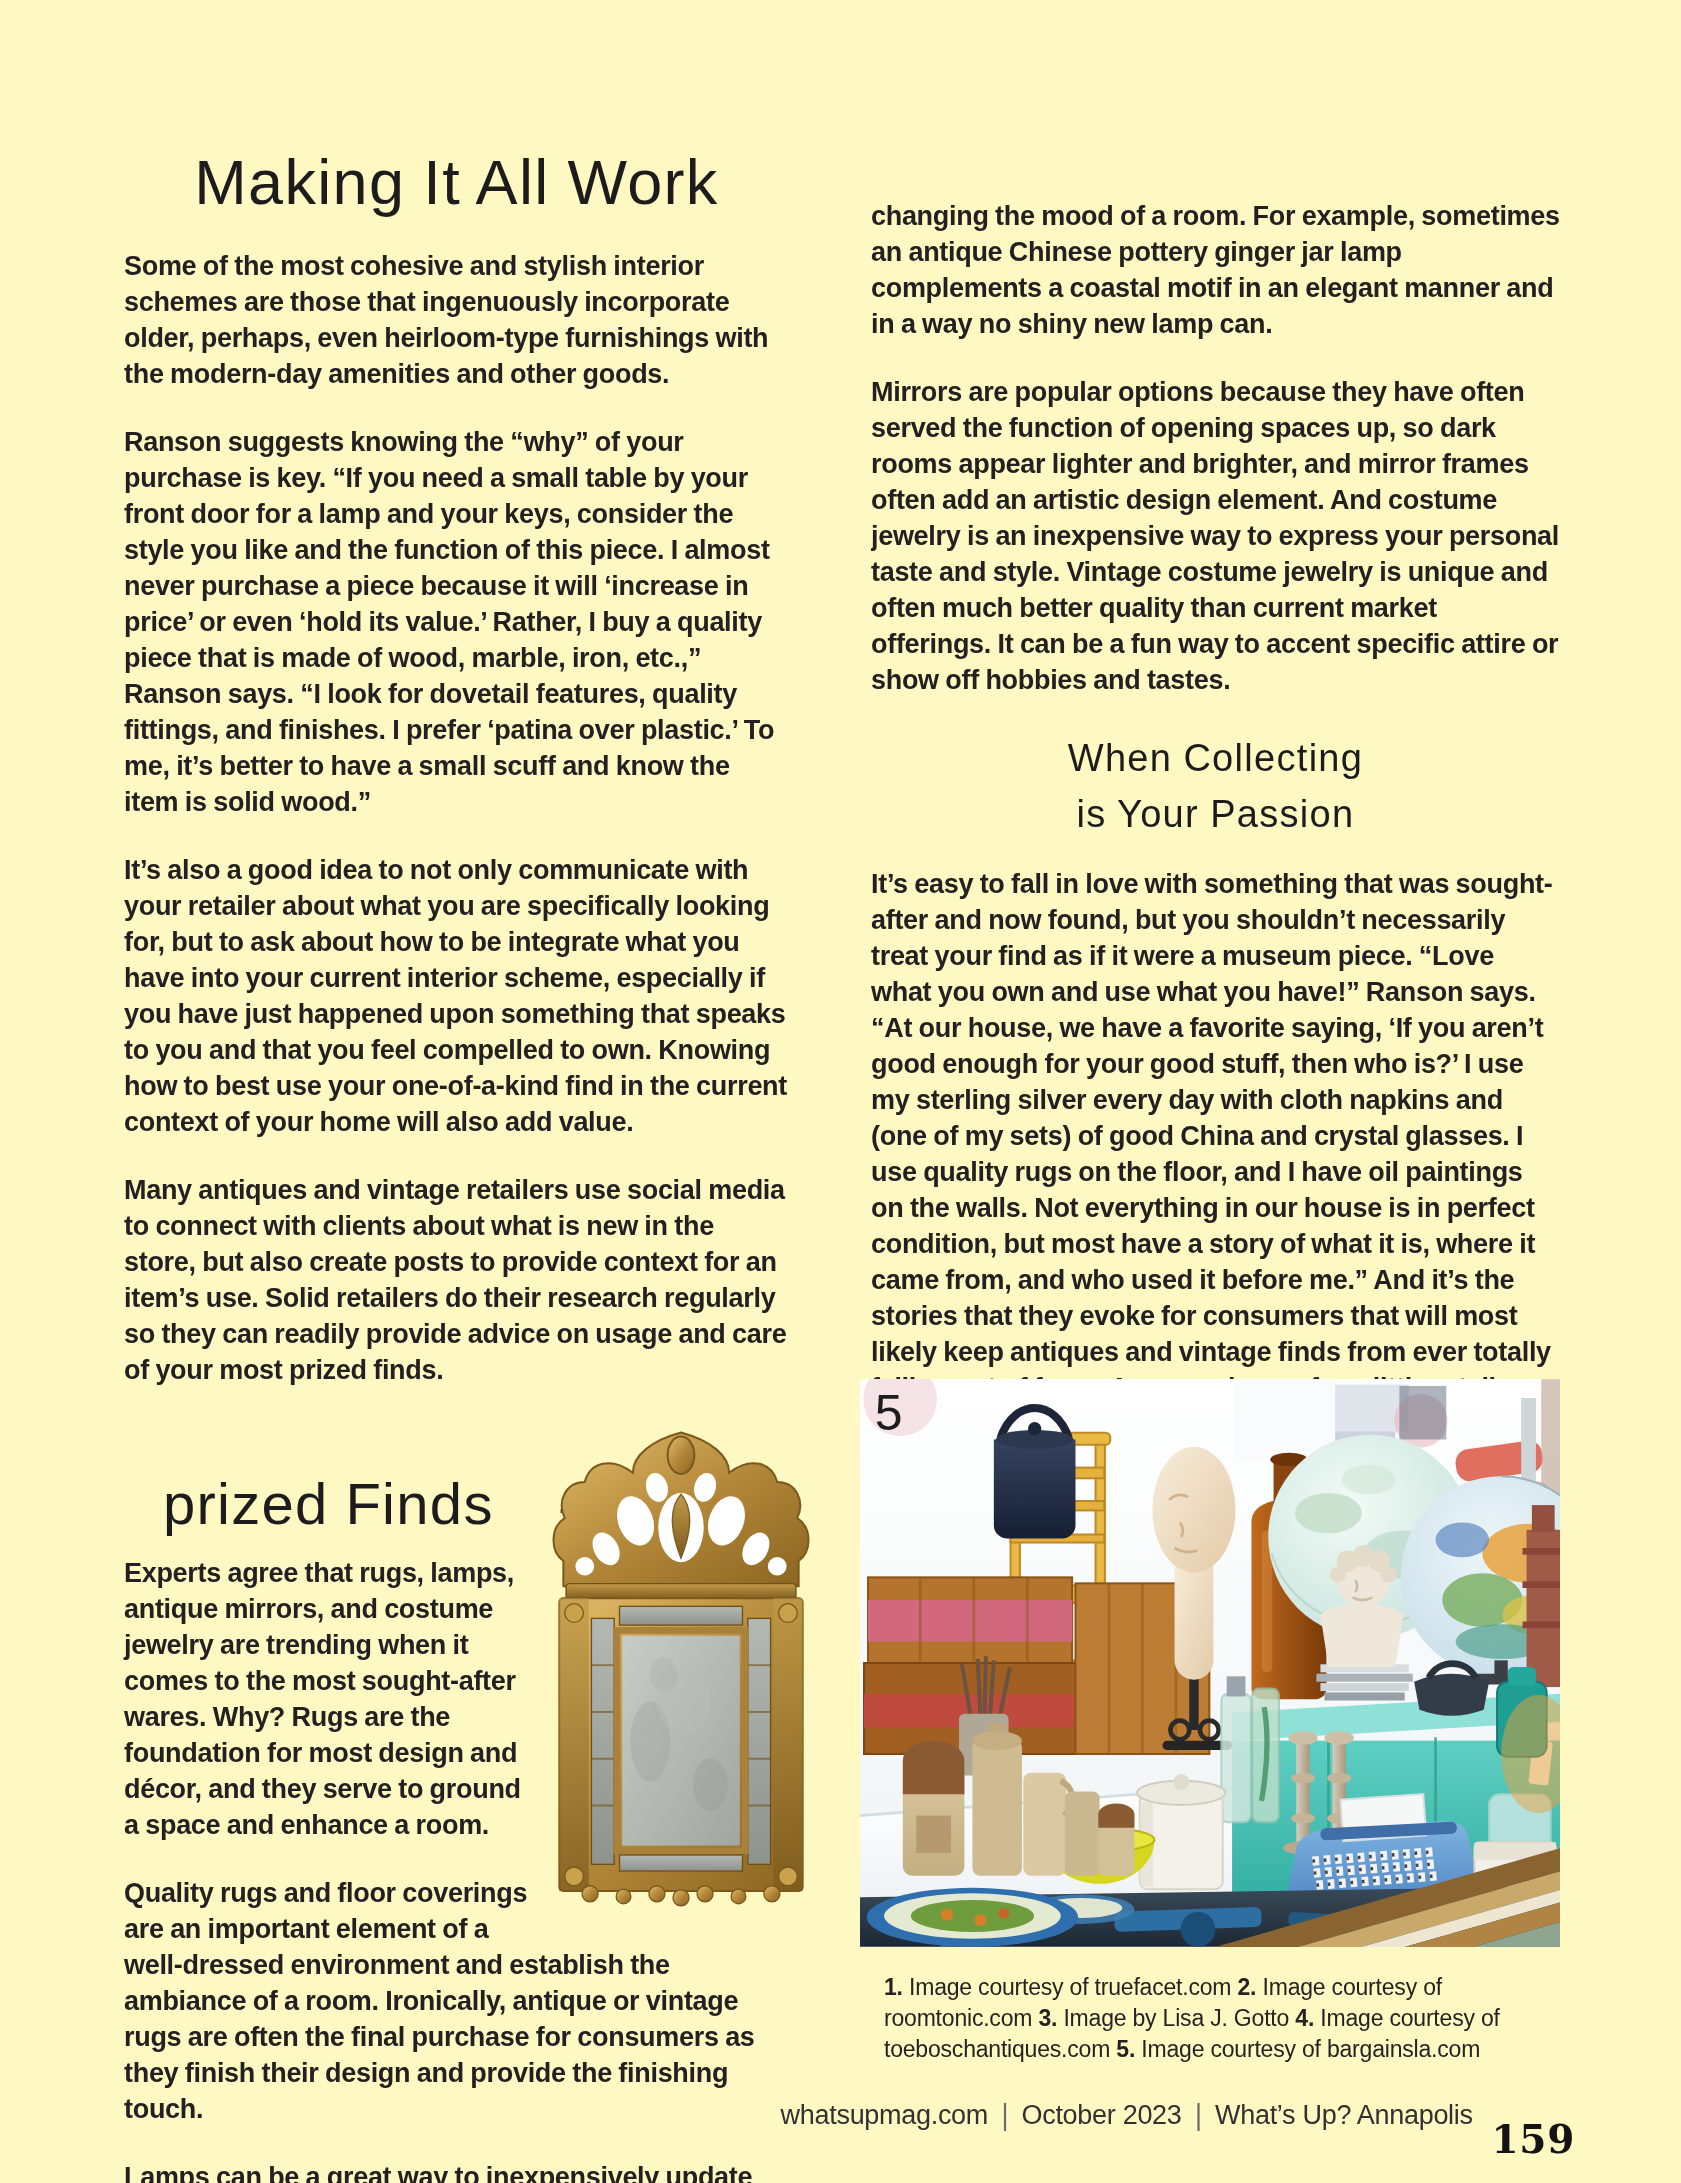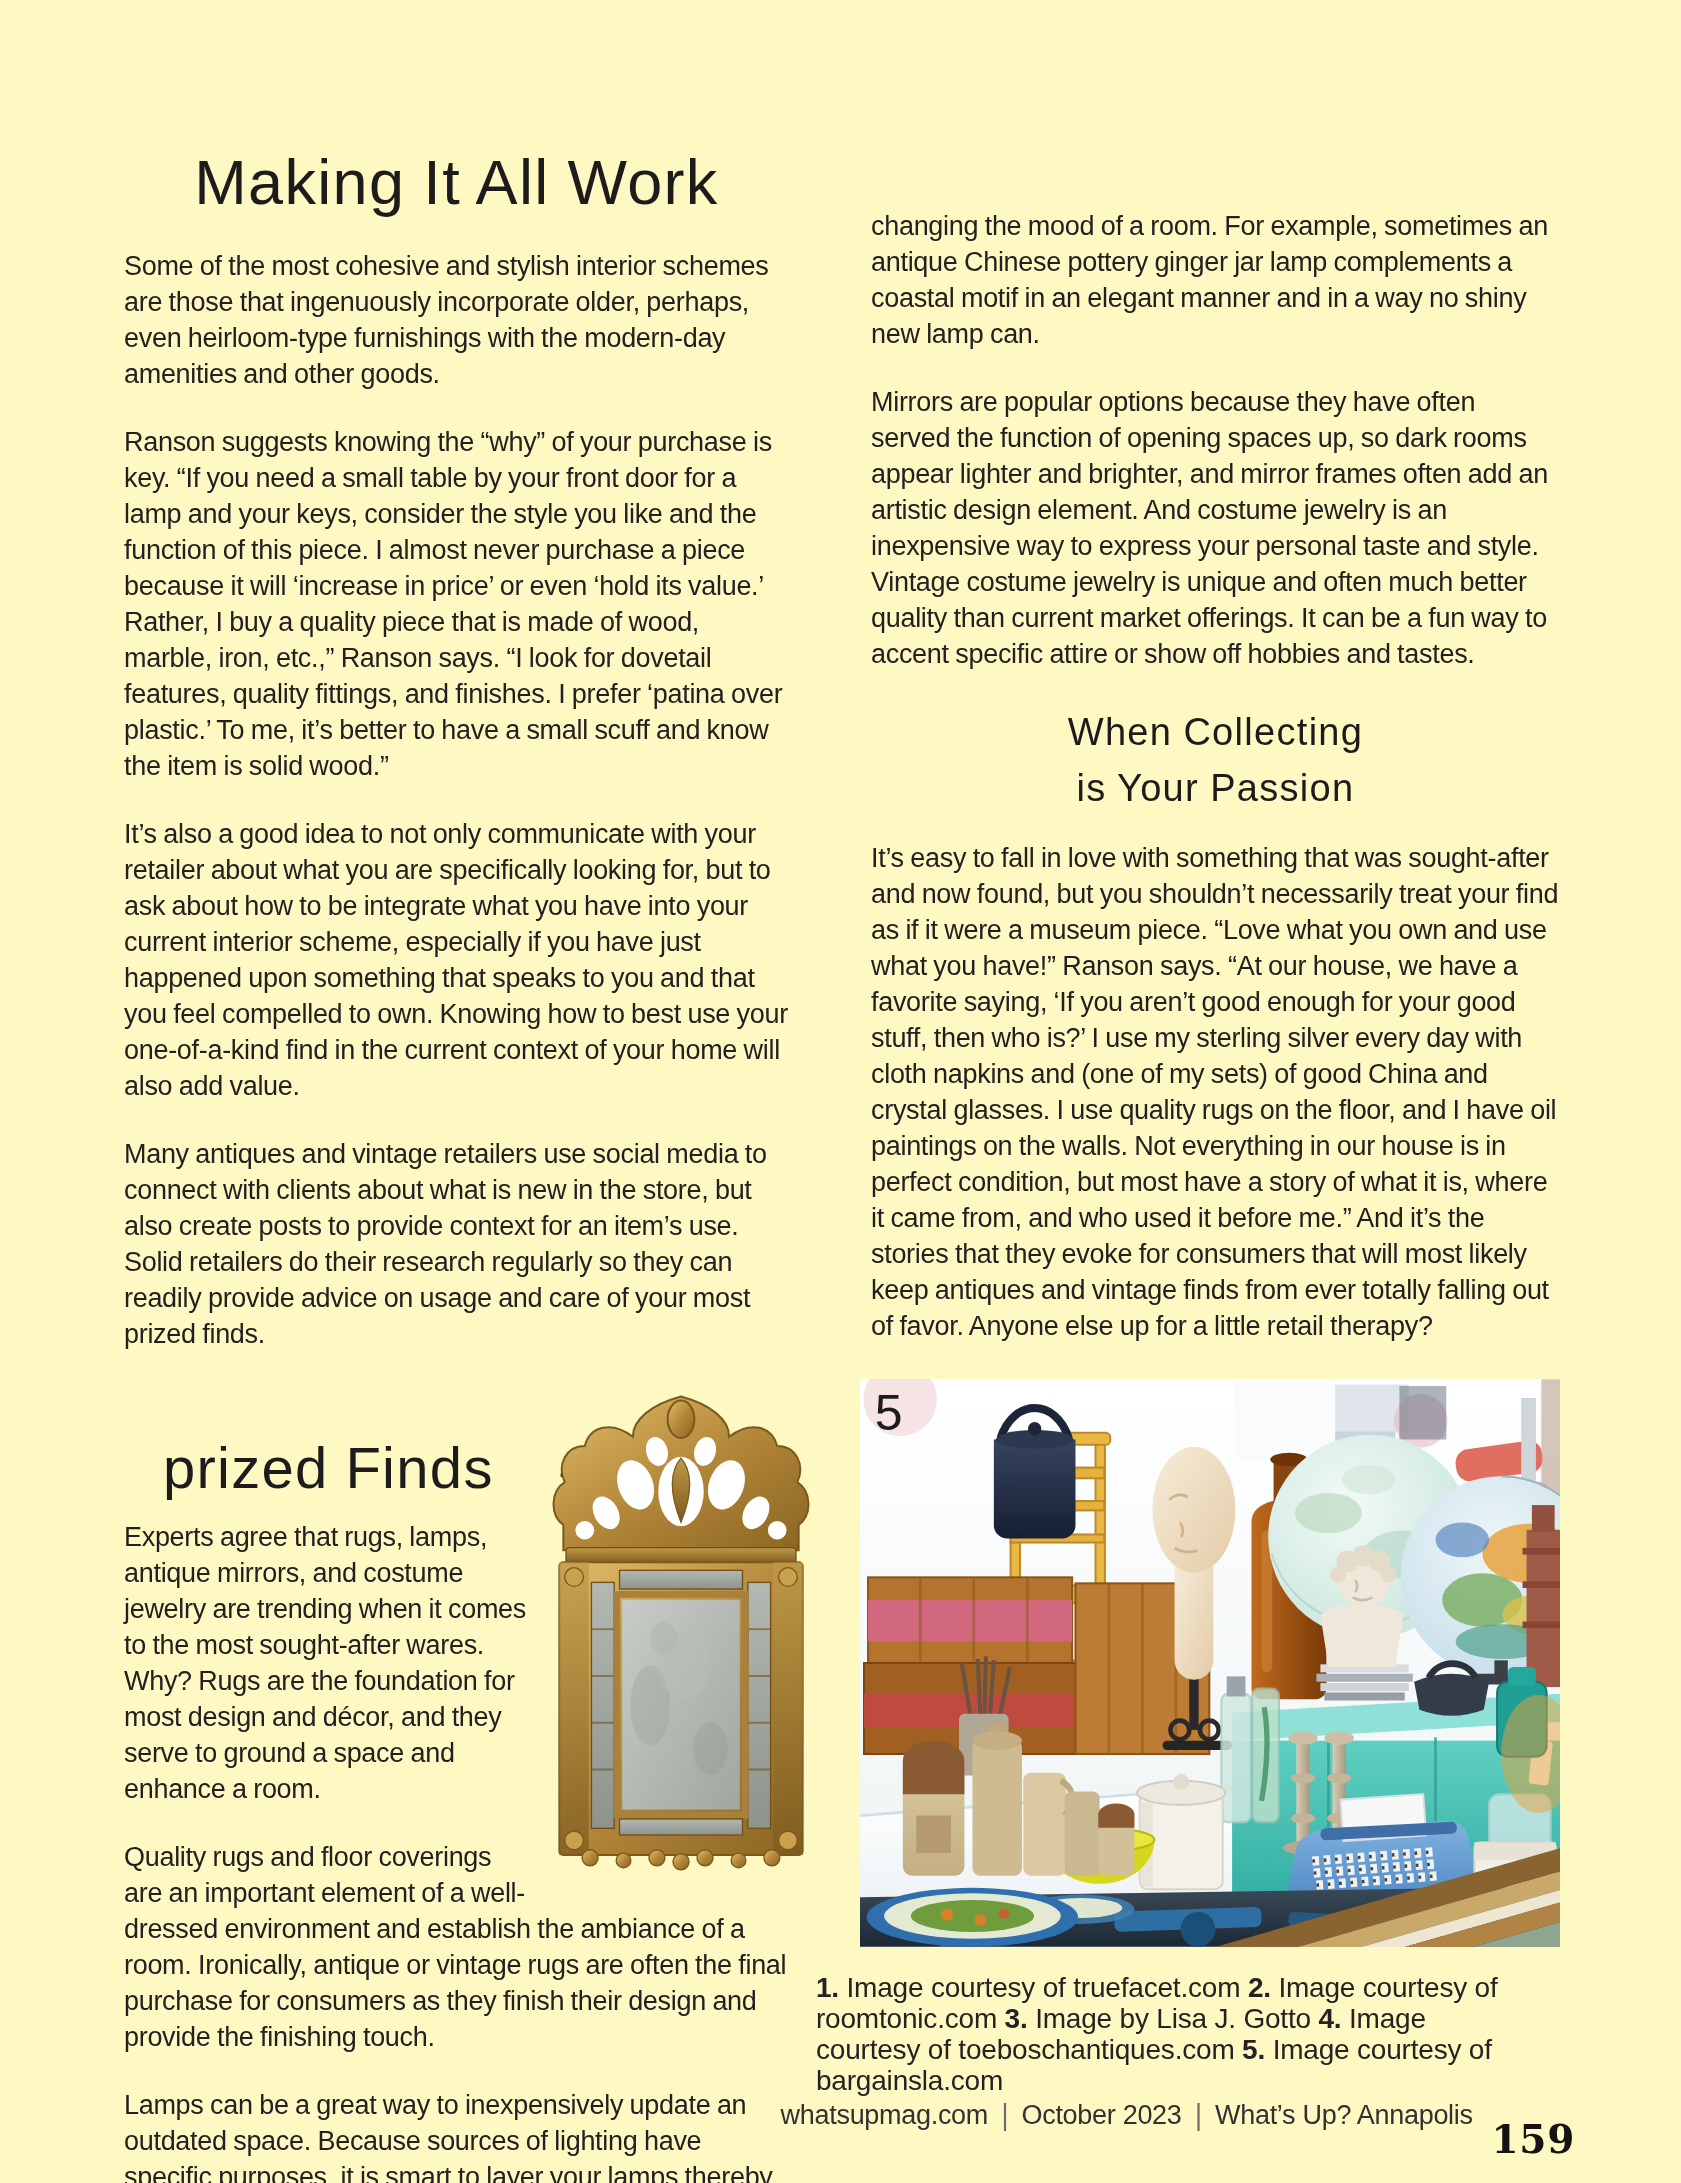--- a/index.html
+++ b/index.html
@@ -5,21 +5,21 @@
   html,body{margin:0;padding:0;background:#e8e8e8;}
   .page{
     position:relative;
     width:1681px;height:2183px;
     background:#fef9c3;
     font-family:"Liberation Sans", sans-serif;
     color:#242021;
     overflow:hidden;
   }
   .body-text{font-size:27px;line-height:36px;letter-spacing:-0.3px;word-spacing:-0.7px;}
-  .body-text p{margin:10px 0 32px 0;}
+  .body-text p{margin:0 0 32px 0;font-weight:bold;}
   h1,h2,h3{font-weight:400;text-align:center;letter-spacing:1.3px;color:#1e1b1c;}
   .h1{font-size:63px;line-height:67px;margin:0 0 32px 0;}
   .h2{font-size:58px;line-height:56px;margin:16px 0 23px 0;}
   .h3{font-size:38px;line-height:56px;margin:30px 0 24px 0;}
   .col-left{position:absolute;left:124px;top:149px;width:665px;}
   .col-right{position:absolute;left:871px;top:198px;width:689px;height:1181px;overflow:hidden;}
   .fig-mirror{
     float:right;width:262px;height:489px;
     margin:0 -23px 13.4px 17.4px;
     position:relative;
@@ -29,22 +29,22 @@
     position:absolute;font-size:50px;line-height:50px;color:#1c1c1c;
     letter-spacing:0;font-weight:400;
   }
   .fig-mirror .fig-label{left:9.4px;top:59px;}
   .fig-flea{
     position:absolute;left:860px;top:1379px;width:700px;height:568px;
     overflow:hidden;background:#f7fafa;
   }
   .fig-flea .fig-label{left:14.7px;top:9.4px;}
   .caption{
-    position:absolute;left:816px;top:1972px;width:704px;
-    font-size:28px;line-height:31px;letter-spacing:-0.2px;color:#262223;
+    position:absolute;left:884px;top:1972px;width:704px;
+    font-size:23px;line-height:31px;letter-spacing:-0.2px;color:#262223;
   }
   .caption b{font-weight:700;}
   .footer{
     position:absolute;top:2100px;right:106px;
     display:flex;align-items:flex-start;gap:13.4px;
     font-size:27px;letter-spacing:-0.3px;color:#343031;
   }
   .footer .sep{color:#6d6a6b;font-weight:300;transform:scaleY(1.1);}
   .footer .pageno{
     font-family:"DejaVu Serif", serif;font-weight:700;

